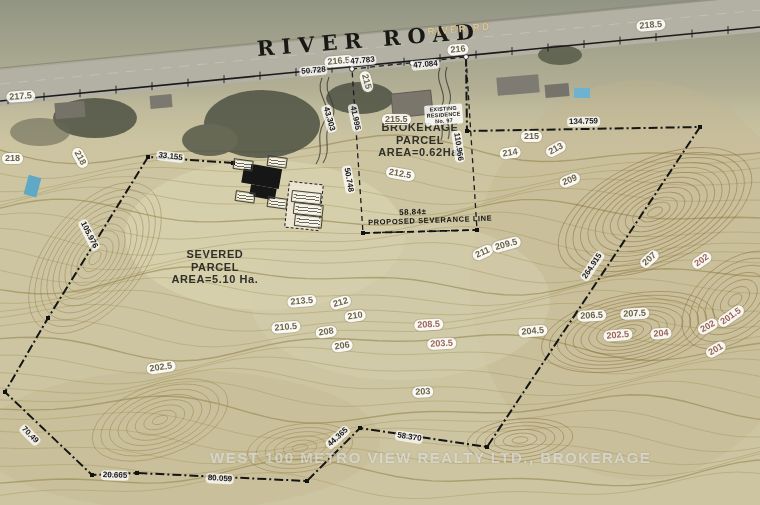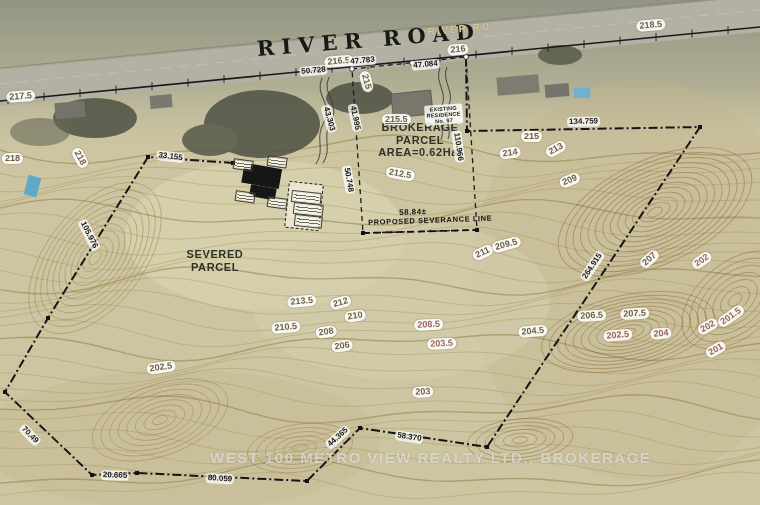--- a/index.html
+++ b/index.html
@@ -240,20 +240,21 @@
 
   <div class="abs parcel-label" style="left:358px;top:121px;width:124px;">
     <div>BROKERAGE</div>
     <div>PARCEL</div>
     <div>AREA=0.62Ha.</div>
   </div>
 
   <div class="abs parcel-label" style="left:150px;top:248px;width:130px;">
     <div>SEVERED</div>
     <div>PARCEL</div>
+    <div>AREA=5.10 Ha.</div>
   </div>
 
   <div class="abs sev-dim" style="left:399px;top:208px;transform:rotate(-2deg);">58.84±</div>
   <div class="abs sev-line-label" style="left:368px;top:218px;transform:rotate(-2deg);">PROPOSED SEVERANCE LINE</div>
 
   <div class="abs residence-chip" style="left:424px;top:106px;transform:rotate(-4deg);">
     <div>EXISTING</div>
     <div>RESIDENCE</div>
     <div>No. 97</div>
   </div>

